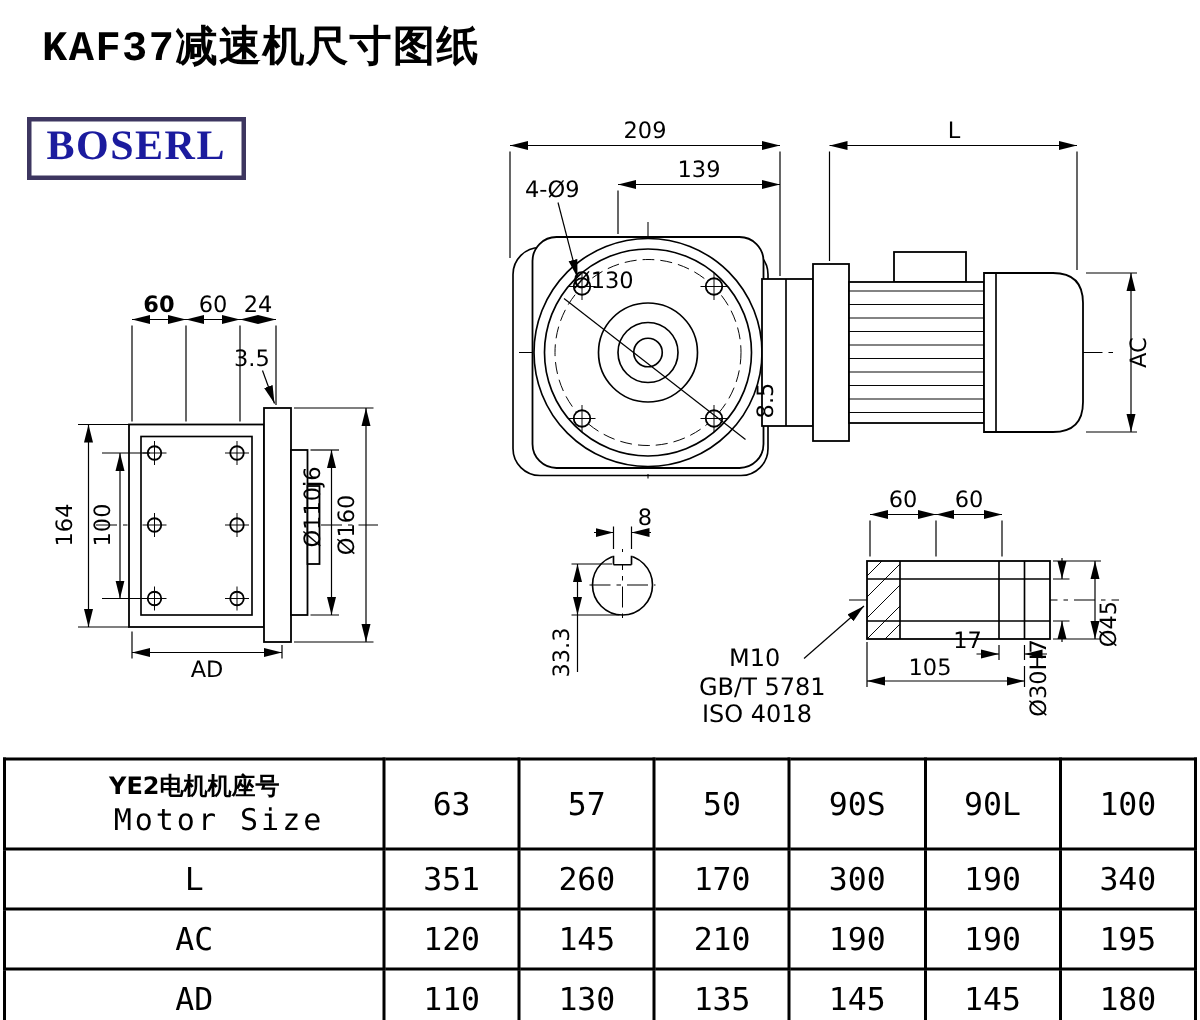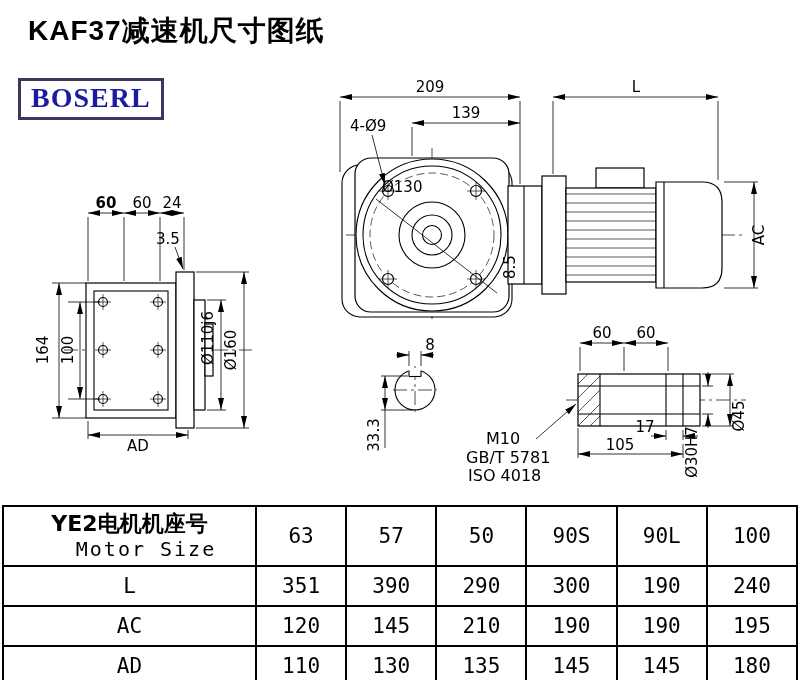--- a/index.html
+++ b/index.html
@@ -3,21 +3,21 @@
 <meta charset="utf-8">
 <style>
   html,body{margin:0;padding:0;}
   body{
     width:800px;height:680px;background:#ffffff;position:relative;
     font-family:"DejaVu Sans",sans-serif;color:#000;overflow:hidden;
   }
   .page-title{
     position:absolute;left:28px;top:12px;font-size:28px;font-weight:bold;
     letter-spacing:1px;color:#000;
-    font-family:Liberation Sans, sans-serif;
+    font-family:Liberation Mono, monospace;
   }
   .logo-box{
     position:absolute;left:18px;top:78px;z-index:3;
     border:3px solid #3d3660;background:#fff;
     padding:1px 10px 3px 10px;
   }
   .logo-text{
     font-family:"Liberation Serif",serif;font-weight:bold;
     font-size:28px;color:#1b1b9e;letter-spacing:1px;
   }
@@ -33,21 +33,21 @@
   table.dim-table{
     position:absolute;left:2px;top:505px;width:796px;
     border-collapse:collapse;table-layout:fixed;background:#fff;
   }
   table.dim-table td{
     border:2px solid #000;text-align:center;vertical-align:middle;
     font-family:"DejaVu Sans Mono",monospace;font-size:21px;padding:0;
   }
   table.dim-table tr.hdr td{height:58px;}
   table.dim-table tr.r td{height:38px;}
-  .cn-label{font-size:22px;font-weight:bold;font-family:"DejaVu Sans",sans-serif;line-height:1.2;}
+  .cn-label{font-size:16px;font-weight:bold;font-family:"DejaVu Sans",sans-serif;line-height:1.2;}
   .en-label{font-size:20px;font-family:"DejaVu Sans Mono",monospace;letter-spacing:2px;line-height:1.2;padding-left:33px;}
 </style>
 </head>
 <body>
 
 <div class="page-title">KAF37减速机尺寸图纸</div>
 
 <div class="logo-box">
   <span class="logo-text">BOSERL</span>
 </div>
@@ -295,25 +295,25 @@
     <td>63</td>
     <td>57</td>
     <td>50</td>
     <td>90S</td>
     <td>90L</td>
     <td>100</td>
   </tr>
   <tr class="r">
     <td>L</td>
     <td>351</td>
-    <td>390</td>
-    <td>290</td>
+    <td>260</td>
+    <td>170</td>
     <td>300</td>
     <td>190</td>
-    <td>240</td>
+    <td>340</td>
   </tr>
   <tr class="r">
     <td>AC</td>
     <td>120</td>
     <td>145</td>
     <td>210</td>
     <td>190</td>
     <td>190</td>
     <td>195</td>
   </tr>

